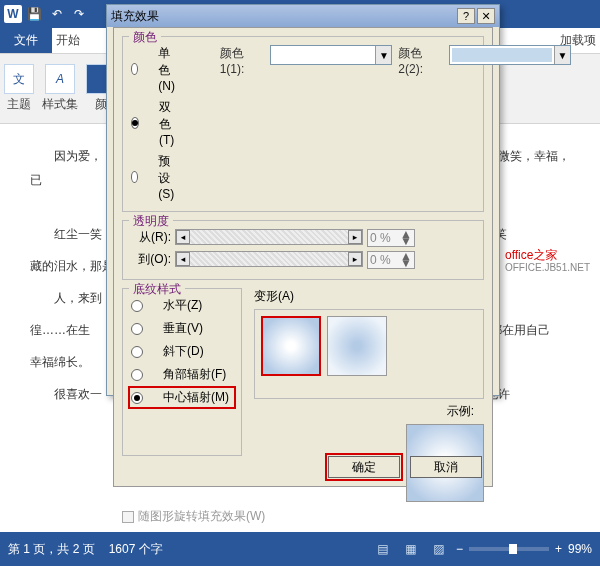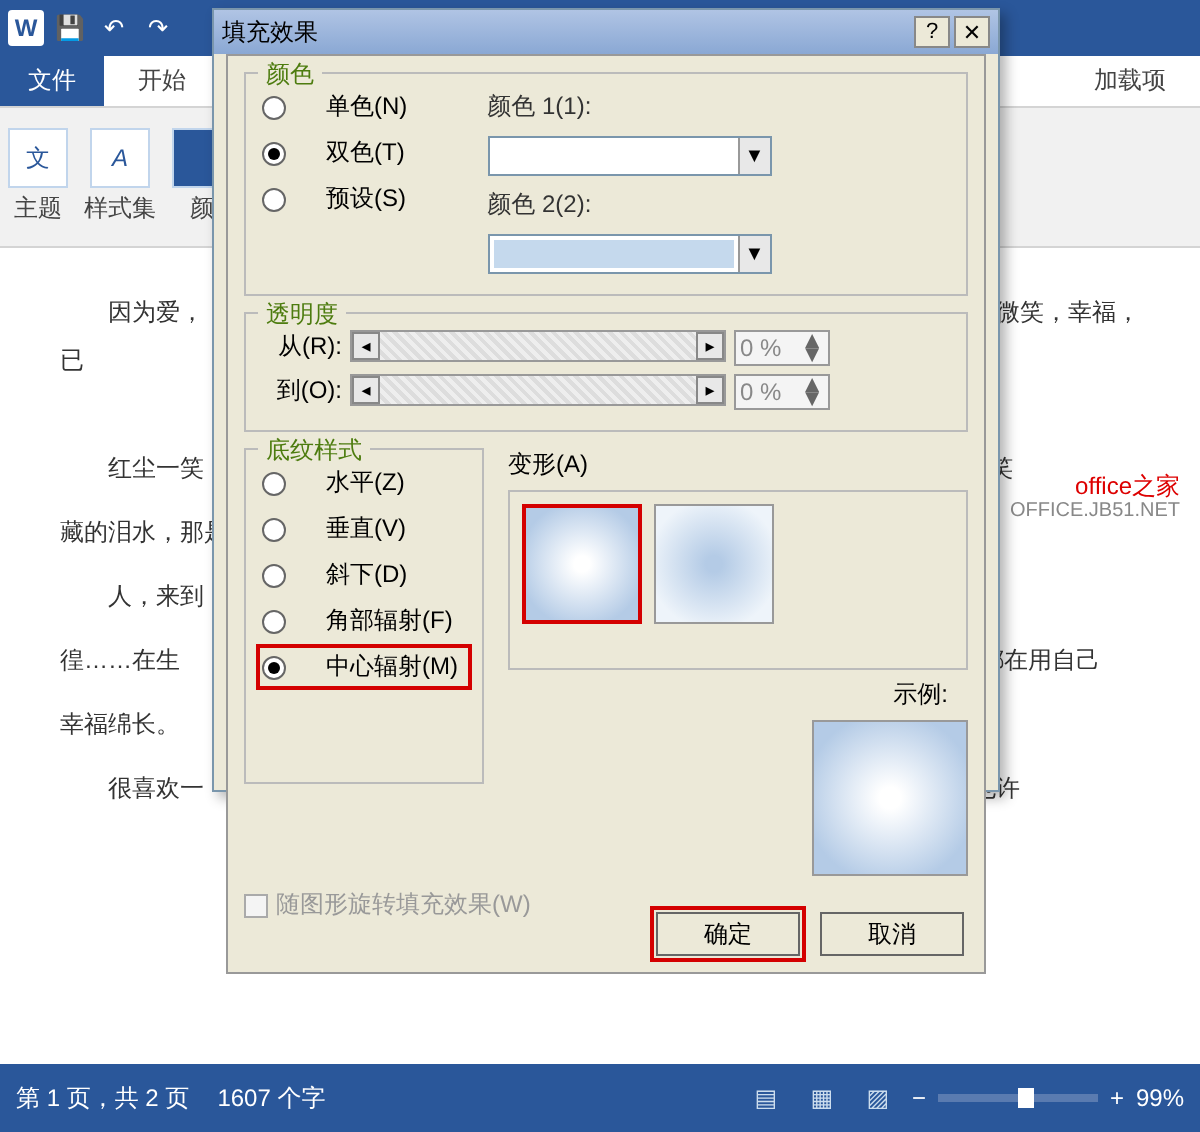--- a/index.html
+++ b/index.html
@@ -3,46 +3,46 @@
 <meta charset="utf-8">
 <style>
 *{margin:0;padding:0;box-sizing:border-box;font-family:"Microsoft YaHei","SimSun",sans-serif;font-size:12px}
 body{width:600px;height:566px;background:#fff;overflow:hidden;position:relative}
 .titlebar{height:28px;background:linear-gradient(#2a579a,#2a579a);display:flex;align-items:center;color:#fff}
 .titlebar .tb-left{display:flex;align-items:center;gap:4px;padding-left:4px}
 .titlebar .w-icon{width:18px;height:18px;background:#fff;color:#2a579a;display:flex;align-items:center;justify-content:center;font-weight:bold;border-radius:2px}
 .titlebar .qat-btn{width:18px;height:18px;display:flex;align-items:center;justify-content:center;color:#fff;cursor:pointer}
 .ribbon-tabs{height:26px;background:#fff;display:flex;align-items:stretch;border-bottom:1px solid #d4d4d4}
 .ribbon-tabs .file-tab{background:#2a579a;color:#fff;padding:0 14px;display:flex;align-items:center}
-.ribbon-tabs .rtab{padding:0 17px;display:flex;align-items:center;color:#444}
+.ribbon-tabs .rtab{padding:0 4px;display:flex;align-items:center;color:#444}
 .ribbon-content{height:70px;background:#f1f1f1;border-bottom:1px solid #d4d4d4;display:flex;align-items:center;padding:4px;gap:8px}
 .rb-grp{display:flex;flex-direction:column;align-items:center;gap:2px;color:#444}
 .rb-icon{width:30px;height:30px;background:#fff;border:1px solid #c1d5ec;display:flex;align-items:center;justify-content:center;color:#2a579a}
 .doc-area{position:absolute;left:0;right:0;top:124px;bottom:22px;background:#fff;padding:20px 30px;color:#333;font-size:13px;line-height:2}
 .doc-area p{text-indent:2em;margin-bottom:8px}
-.watermark{position:absolute;right:10px;top:236px;color:#d00;font-size:14px;font-family:Consolas,monospace;text-align:right;line-height:1.2}
+.watermark{position:absolute;right:10px;top:248px;color:#d00;font-size:14px;font-family:Consolas,monospace;text-align:left;line-height:1.2}
 .watermark .sm{font-size:10px;color:#888}
 .statusbar{position:absolute;left:0;right:0;bottom:0;height:34px;background:#2a579a;color:#fff;display:flex;align-items:center;font-size:11px}
 .statusbar .sb-left{padding-left:8px;display:flex;gap:14px}
 .statusbar .sb-right{margin-left:auto;display:flex;align-items:center;gap:6px;padding-right:8px}
 .sb-btn{width:22px;height:18px;display:flex;align-items:center;justify-content:center;color:#cde}
 .zoom-slider{width:80px;height:4px;background:#5a7bb0;position:relative}
 .zoom-slider .thumb{position:absolute;width:8px;height:10px;background:#fff;top:-3px;left:50%}
 
 .dlg{position:absolute;left:106px;top:4px;width:394px;height:392px;background:#ece9d8;border:1px solid #7a96ac;box-shadow:3px 3px 6px rgba(0,0,0,.3)}
 .dlg-title{height:22px;background:linear-gradient(#b0c4e4,#8aa8d4);display:flex;align-items:center;padding:0 4px;color:#000;font-size:12px}
 .dlg-title .sp{flex:1}
 .dlg-title .tbtn{width:18px;height:16px;background:#ece9d8;border:1px solid #888;margin-left:2px;display:flex;align-items:center;justify-content:center;font-size:11px;cursor:pointer}
 .dlg-tabs{display:flex;padding:4px 6px 0 6px}
 .dtab{padding:3px 14px;border:1px solid #999;border-bottom:none;background:#ece9d8;margin-right:2px;position:relative;top:1px;cursor:pointer}
 .dtab.active{background:#ece9d8;z-index:2}
 .dtab:not(.active){background:#e0ddd0}
 .dlg-body{border:1px solid #999;margin:0 6px 6px 6px;height:460px;padding:8px;position:relative;background:#ece9d8}
 .grp{border:1px solid #bbb;margin-bottom:8px;padding:8px 8px 10px 8px;position:relative}
-.grp-title{position:absolute;top:-8px;left:6px;background:#ece9d8;padding:0 4px;color:#4d7c0f}
+.grp-title{position:absolute;top:-8px;left:6px;background:#ece9d8;padding:0 4px;color:#701a75}
 .radio{display:flex;align-items:center;gap:20px;cursor:pointer}
 .radio .dot{width:12px;height:12px;border:1px solid #666;border-radius:50%;display:flex;align-items:center;justify-content:center;background:#fff}
 .radio.sel .dot::after{content:"";width:6px;height:6px;background:#000;border-radius:50%}
 .color-lbl{color:#333}
 .combo{width:142px;height:20px;border:1px solid #7a96ac;background:#fff;display:flex;align-items:center}
 .combo .sw{flex:1;height:14px;margin:0 2px}
 .combo .arr{width:16px;height:18px;background:#e8e8e8;border-left:1px solid #999;display:flex;align-items:center;justify-content:center;cursor:pointer;font-size:10px}
 .slider-row{display:flex;gap:4px}
 .slbl{width:40px;text-align:right}
 .sfield{width:188px;height:16px;border:1px solid #999;background:repeating-linear-gradient(45deg,#ddd,#ddd 2px,#eee 2px,#eee 4px);position:relative}
@@ -57,21 +57,21 @@
 .variant{width:60px;height:60px;border:1px solid #999;background:radial-gradient(circle,#fff 10%,#b4cbe6 80%);cursor:pointer}
 .variant.sel{border:2px solid #d40000}
 .example-lbl{margin-top:4px}
 .example{width:78px;height:78px;border:1px solid #999;background:radial-gradient(circle,#fff 10%,#b4cbe6 80%);margin-top:4px;margin-left:auto}
 .chk{display:flex;align-items:center;gap:4px;color:#999;margin-top:6px}
 .chk .box{width:12px;height:12px;border:1px solid #aaa;background:#f4f4f4}
 .dlg-btns{position:absolute;right:10px;bottom:8px;display:flex;gap:10px}
 .btn{width:72px;height:22px;border:1px solid #666;background:#ece9d8;display:flex;align-items:center;justify-content:center;cursor:pointer}
 .btn.ok{outline:2px solid #d40000;outline-offset:1px}
 .hl{outline:2px solid #d40000;outline-offset:1px}
-.colors-col{display:flex;flex-direction:column;gap:6px;margin-left:8px}
+.colors-col{display:flex;gap:6px;margin-left:8px}
 .colors-wrap{display:flex;align-items:flex-start}
 .radios-col{display:flex;flex-direction:column;gap:6px}
 </style>
 </head>
 <body>
 
 <div class="titlebar">
   <div class="tb-left">
     <div class="w-icon">W</div>
     <div class="qat-btn">💾</div>

